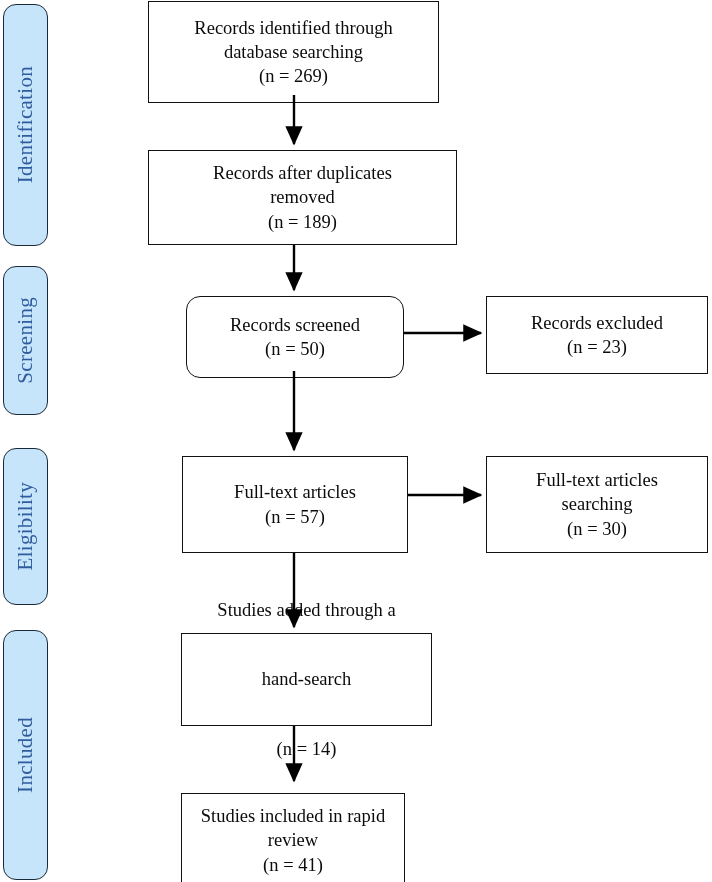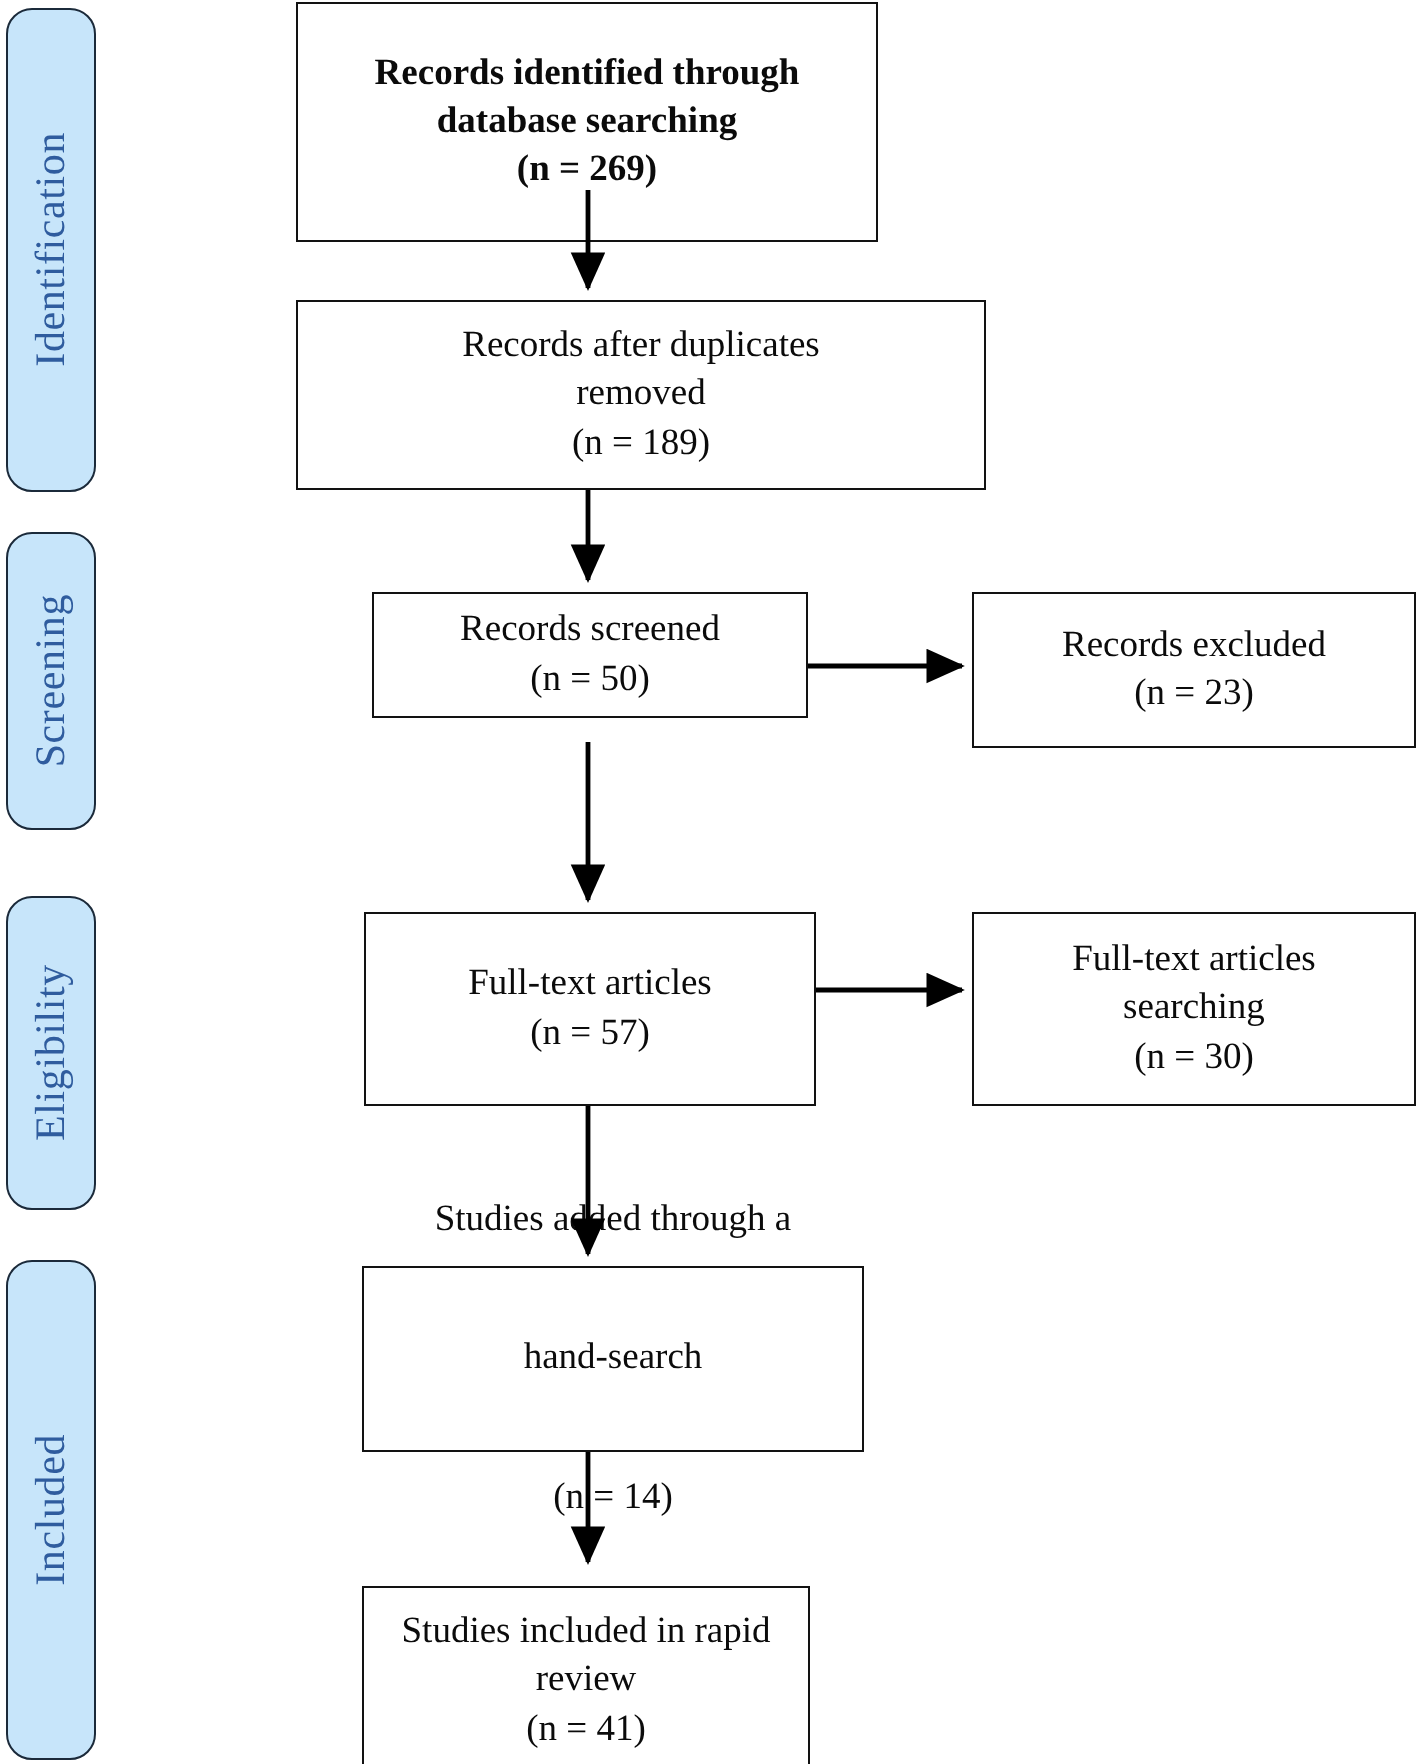--- a/index.html
+++ b/index.html
@@ -74,33 +74,33 @@
   </div>
 
   <div class="phase" style="left:3px; top:448px; width:45px; height:157px;">
     <span class="phase-label">Eligibility</span>
   </div>
 
   <div class="phase" style="left:3px; top:630px; width:45px; height:250px;">
     <span class="phase-label">Included</span>
   </div>
 
-  <div class="node" style="left:148px; top:1px; width:291px; height:120px;font-weight:bold;">
+  <div class="node" style="left:148px; top:1px; width:291px; height:102px;">
     <span class="ln">Records identified through</span>
     <span class="ln">database searching</span>
     <span class="ln">(n = 269)</span>
   </div>
 
-  <div class="node" style="left:148px; top:150px; width:345px; height:95px;text-align:right;">
+  <div class="node" style="left:148px; top:150px; width:309px; height:95px;text-align:right;">
     <span class="ln">Records after duplicates</span>
     <span class="ln">removed</span>
     <span class="ln">(n = 189)</span>
   </div>
 
-  <div class="node" style="left:186px; top:296px; width:218px; height:63px;">
+  <div class="node" style="left:186px; top:296px; width:218px; height:82px;border-radius:14px;">
     <span class="ln">Records screened</span>
     <span class="ln">(n = 50)</span>
   </div>
 
   <div class="node" style="left:486px; top:296px; width:222px; height:78px;">
     <span class="ln">Records excluded</span>
     <span class="ln">(n = 23)</span>
   </div>
 
   <div class="node" style="left:182px; top:456px; width:226px; height:97px;">

